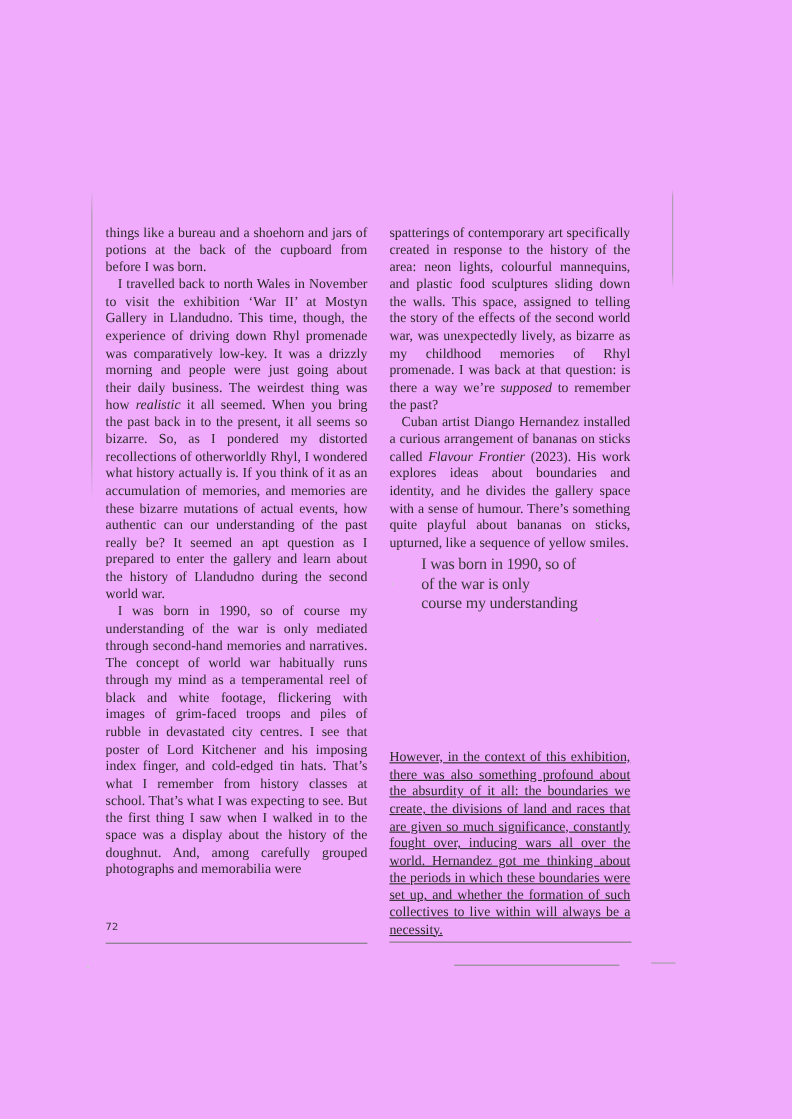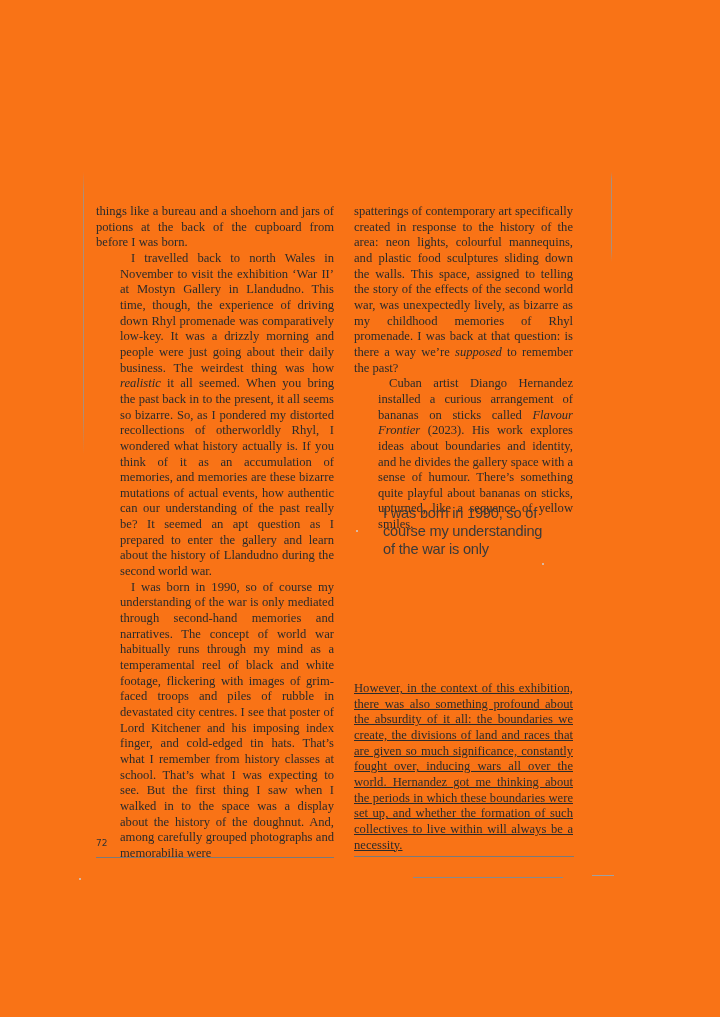--- a/index.html
+++ b/index.html
@@ -11,44 +11,44 @@
       width: 720px;
       height: 1017px;
       position: relative;
       overflow: hidden;
     }
     .page {
       position: absolute;
       left: 0; top: 0;
       width: 720px;
       height: 1017px;
-      background: #f97316;
+      background: #f0abfc;
     }
     .col {
       position: absolute;
       font-family: "Liberation Serif", "DejaVu Serif", serif;
       font-size: 12.6px;
       line-height: 15.65px;
       color: #2b2b2b;
     }
     .col-left { left: 96px; top: 204px; width: 238px; }
     .col-right { left: 354px; top: 204px; width: 219px; }
     .col p {
       margin: 0;
       text-align: justify;
       hyphens: none;
     }
-    .col p.indent { text-indent: 11px; margin-left: 24px; }
+    .col p.indent { text-indent: 11px; }
     .col em { font-style: italic; }
     .pullquote {
       position: absolute;
       left: 383px;
       top: 504px;
       width: 200px;
-      font-family: Liberation Sans, sans-serif;
+      font-family: Liberation Serif, serif;
       font-size: 14.6px;
       line-height: 18.2px;
       color: #3a3a3a;
       letter-spacing: -0.2px;
     }
     .pullquote .pq-line { display: block; white-space: nowrap; }
     .page-number {
       position: absolute;
       left: 96px;
       top: 838px;
@@ -97,22 +97,22 @@
   <div class="page-number">72</div>
   <div class="rule rule-left"></div>
 
   <div class="col col-right" id="right-top">
     <p><span>spatterings of contemporary art specifically created in response to the history of the area: neon lights, colourful mannequins, and plastic food sculptures sliding down the walls. This space, assigned to telling the story of the effects of the second world war, was unexpectedly lively, as bizarre as my childhood memories of Rhyl promenade. I was back at that question: is there a way we’re </span><em>supposed</em><span> to remember the past?</span></p>
     <p class="indent"><span>Cuban artist Diango Hernandez installed a curious arrangement of bananas on sticks called </span><em>Flavour Frontier</em><span> (2023). His work explores ideas about boundaries and identity, and he divides the gallery space with a sense of humour. There’s something quite playful about bananas on sticks, upturned, like a sequence of yellow smiles.</span></p>
   </div>
 
   <div class="pullquote">
     <span class="pq-line">I was born in 1990, so of</span>
+    <span class="pq-line">of the war is only</span>
     <span class="pq-line">course my understanding</span>
-    <span class="pq-line">of the war is only</span>
   </div>
 
   <div class="col col-right" style="top: 681px; text-decoration: underline;">
     <p><span>However, in the context of this exhibition, there was also something profound about the absurdity of it all: the boundaries we create, the divisions of land and races that are given so much significance, constantly fought over, inducing wars all over the world. Hernandez got me thinking about the periods in which these boundaries were set up, and whether the formation of such collectives to live within will always be a necessity.</span></p>
   </div>
 
   <div class="rule rule-right"></div>
   <div class="rule rule-bottom"></div>
   <div class="rule rule-bottom-short"></div>
 

